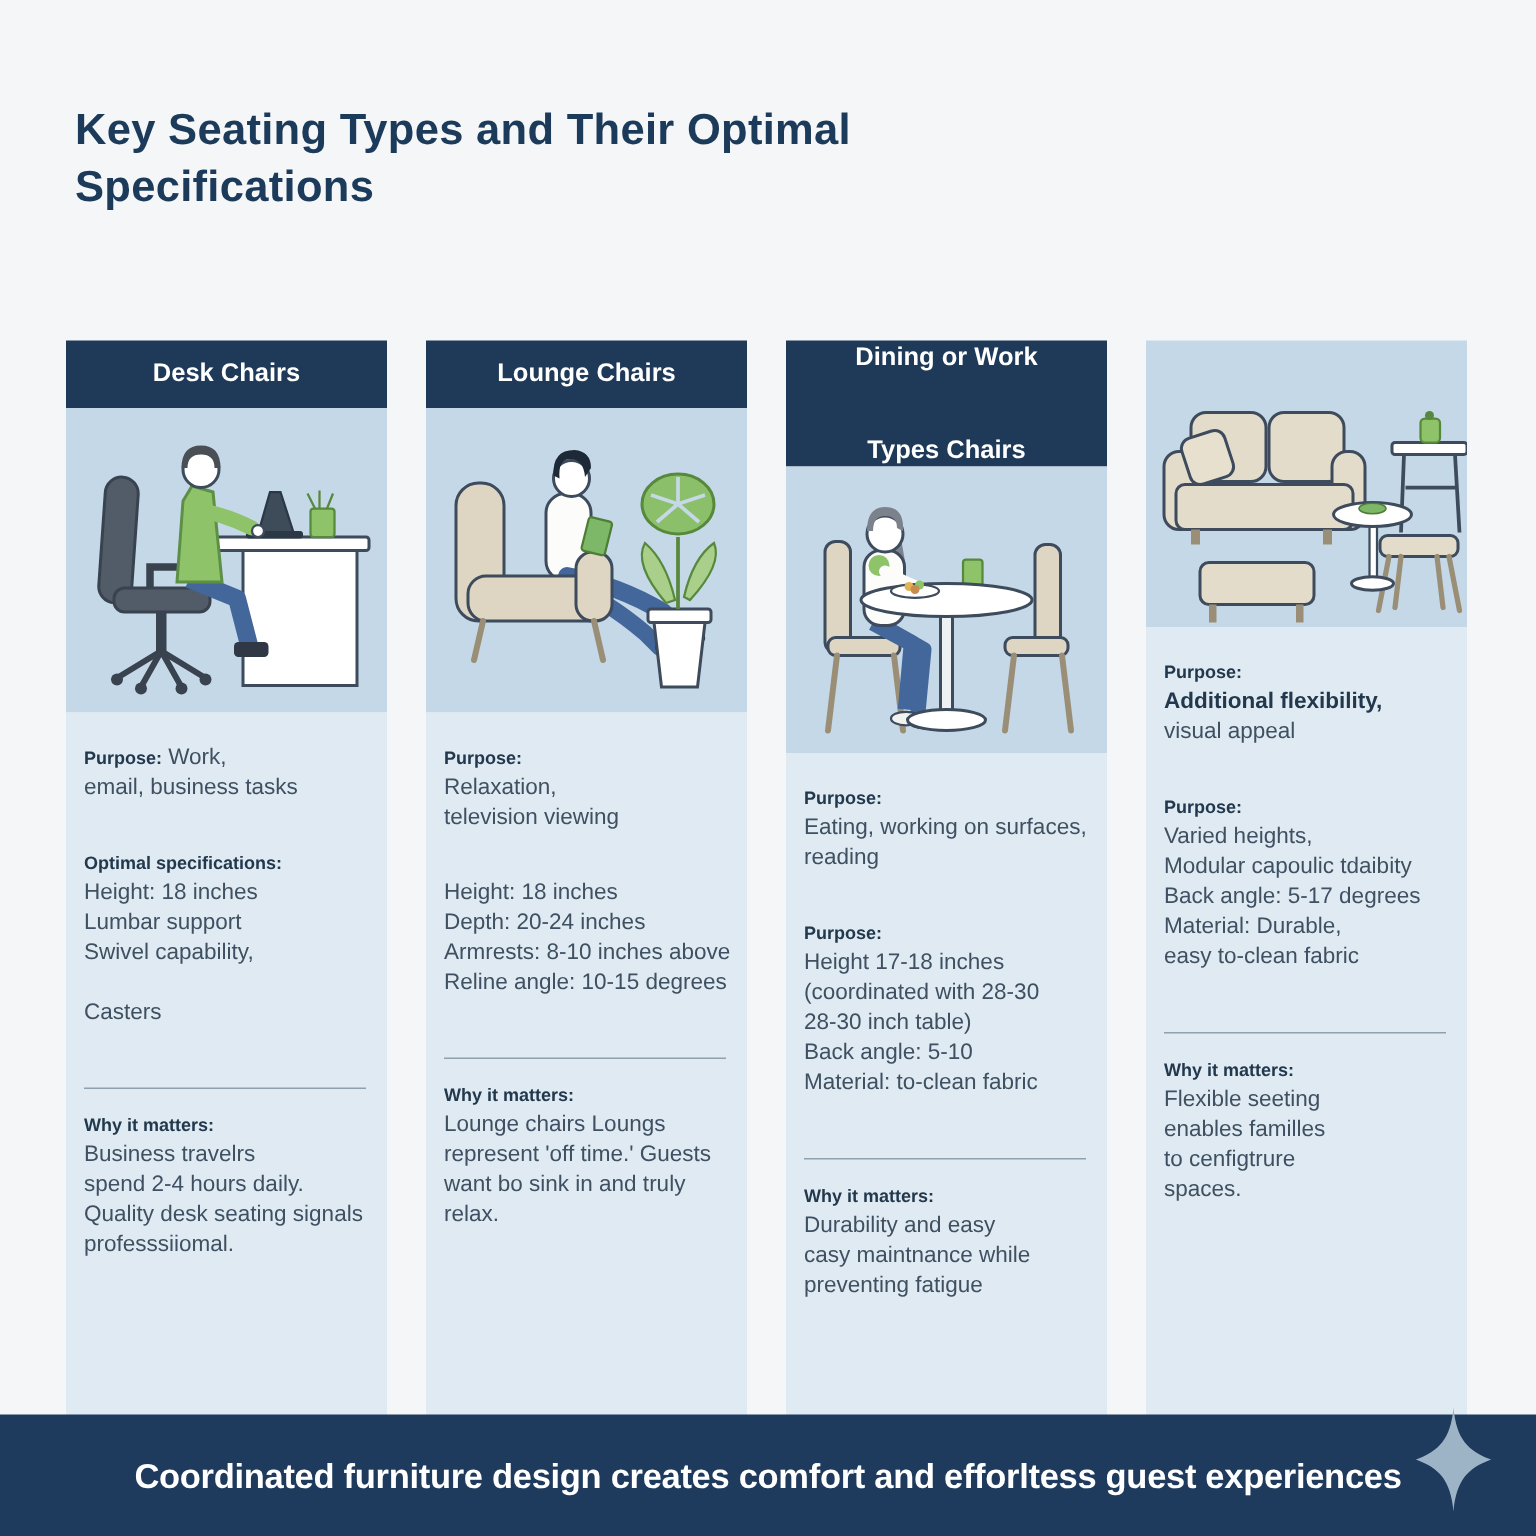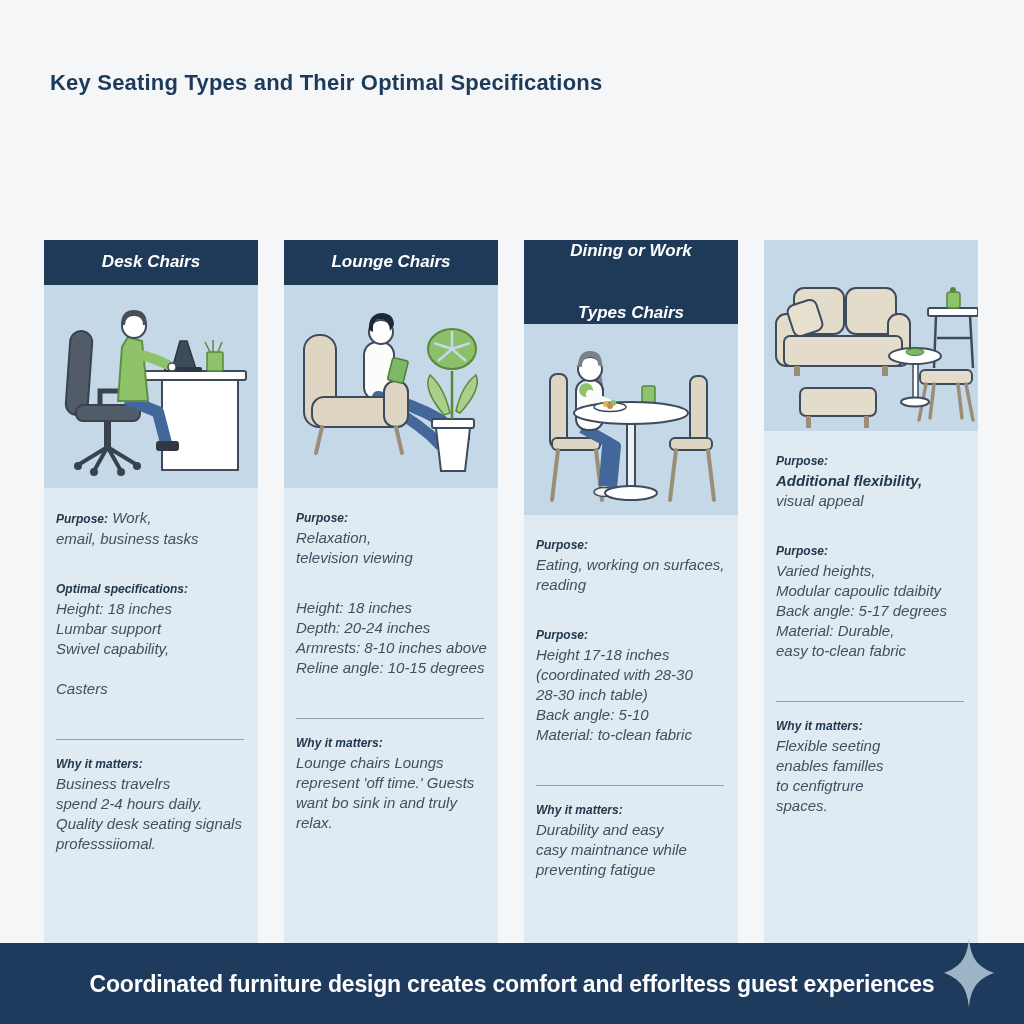--- a/index.html
+++ b/index.html
@@ -3,26 +3,26 @@
 <meta charset="utf-8">
 <style>
   html,body{margin:0;padding:0;}
   body{
     width:1024px;height:1024px;position:relative;overflow:hidden;
     background:#f5f6f8;
     font-family:"Liberation Sans", sans-serif;
   }
   .title{
     position:absolute;left:50px;top:68px;width:720px;margin:0;
-    font-size:22px;line-height:1.32;font-weight:bold;color:#1c3a5a;
+    font-size:29px;line-height:1.32;font-weight:bold;color:#1c3a5a;
     letter-spacing:0.2px;
   }
   .columns{
-    position:absolute;left:44px;top:240px;width:937px;height:777px;
-    display:flex;gap:26px;font-style:italic;
+    position:absolute;left:44px;top:227px;width:937px;height:777px;
+    display:flex;gap:26px;
   }
   .column{width:214px;display:flex;flex-direction:column;}
   .col-header{
     background:#1e3a58;color:#ffffff;font-weight:bold;font-size:17px;
     line-height:1.3;display:flex;flex-direction:column;align-items:center;
     justify-content:center;text-align:center;flex:0 0 45px;
   }
   .column.tall .col-header{flex-basis:57px;gap:40px;}
   .illus{background:#c5d8e8;flex:0 0 203px;overflow:hidden;}
   .column.tall .illus{flex-basis:191px;}

